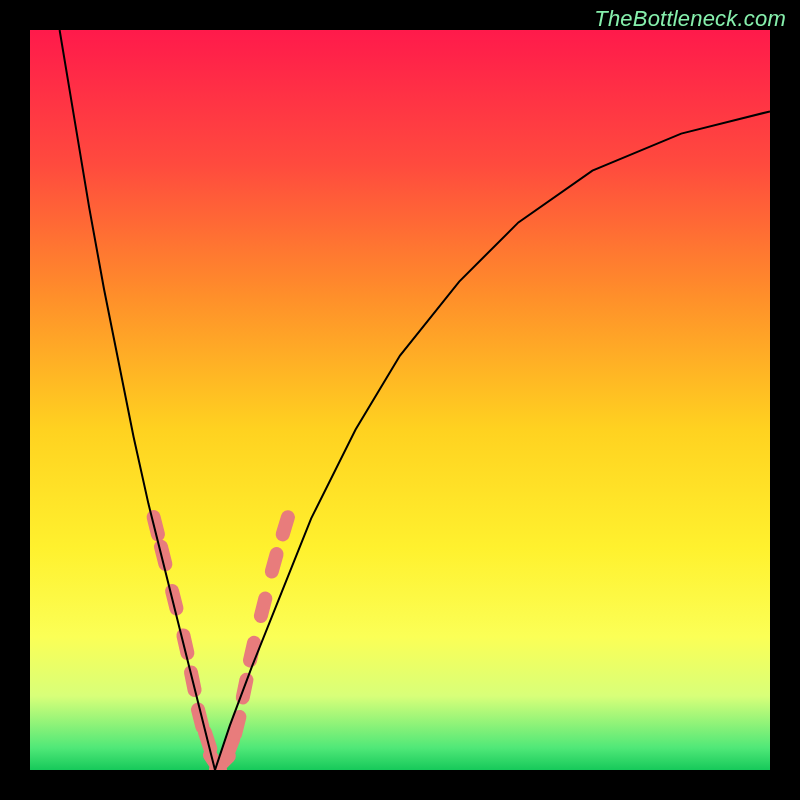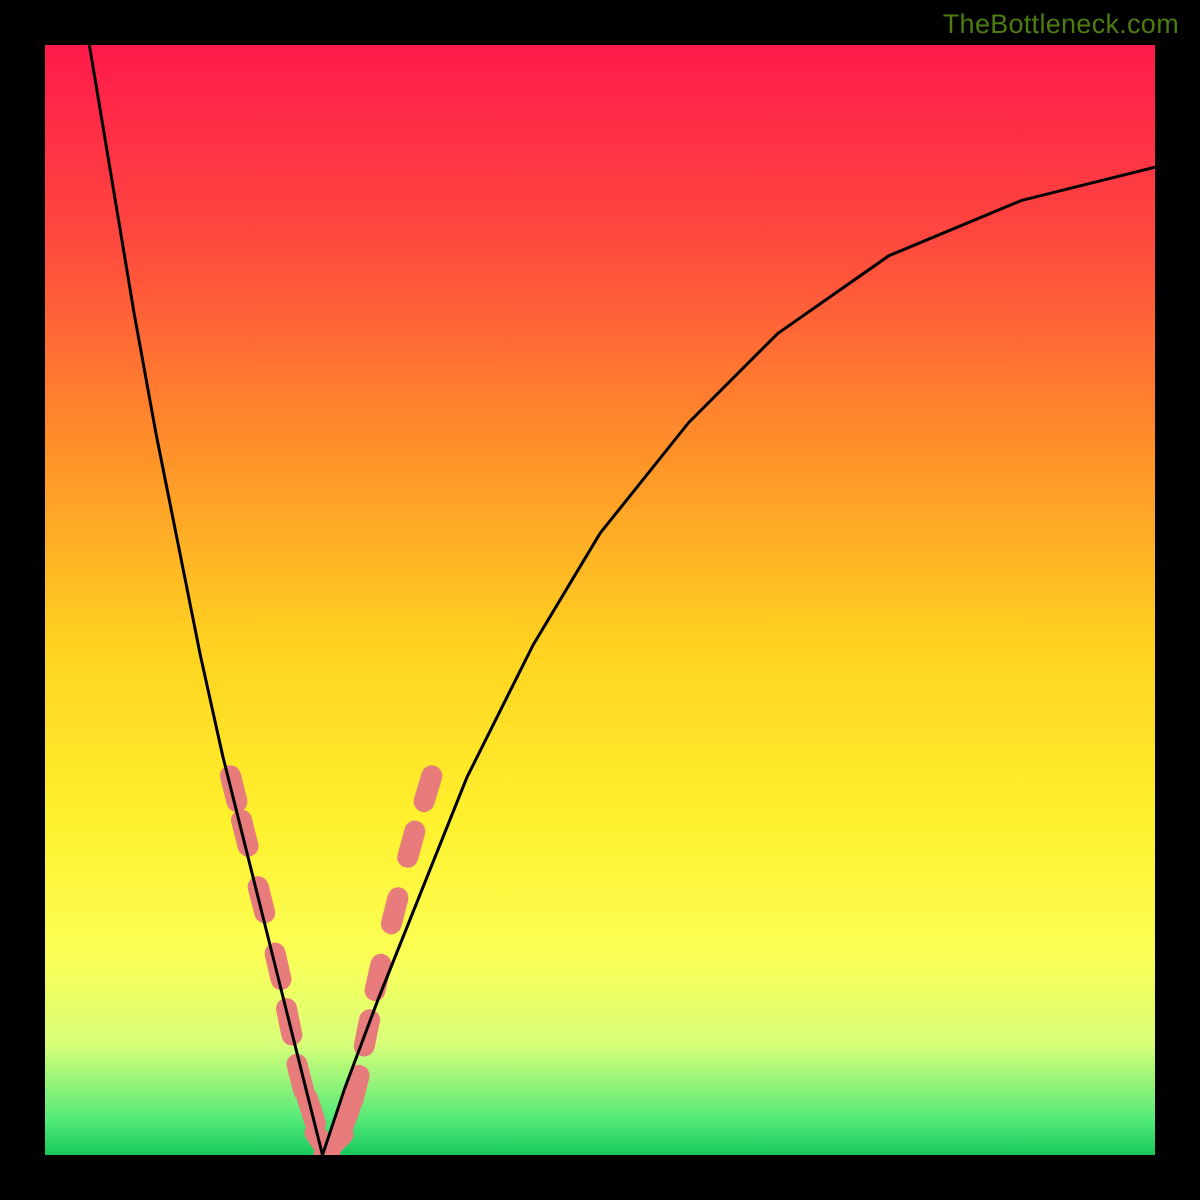--- a/index.html
+++ b/index.html
@@ -37,25 +37,26 @@
       #fbff56 82%,
       #d8ff79 90%,
       #50e878 97%,
       #16c95a 100%
     );
   }
   .watermark {
     position: absolute;
     top: 6px;
     right: 14px;
-    color: #4d7c0f;
-    font-size: 18px;
+    color: #86efac;
+    font-size: 22px;
     font-weight: 500;
     letter-spacing: 0.2px;
     user-select: none;
+    font-style: italic;
   }
   svg.curves {
     position: absolute;
     inset: 0;
     width: 740px;
     height: 740px;
   }
   .curve {
     fill: none;
     stroke: #000;

